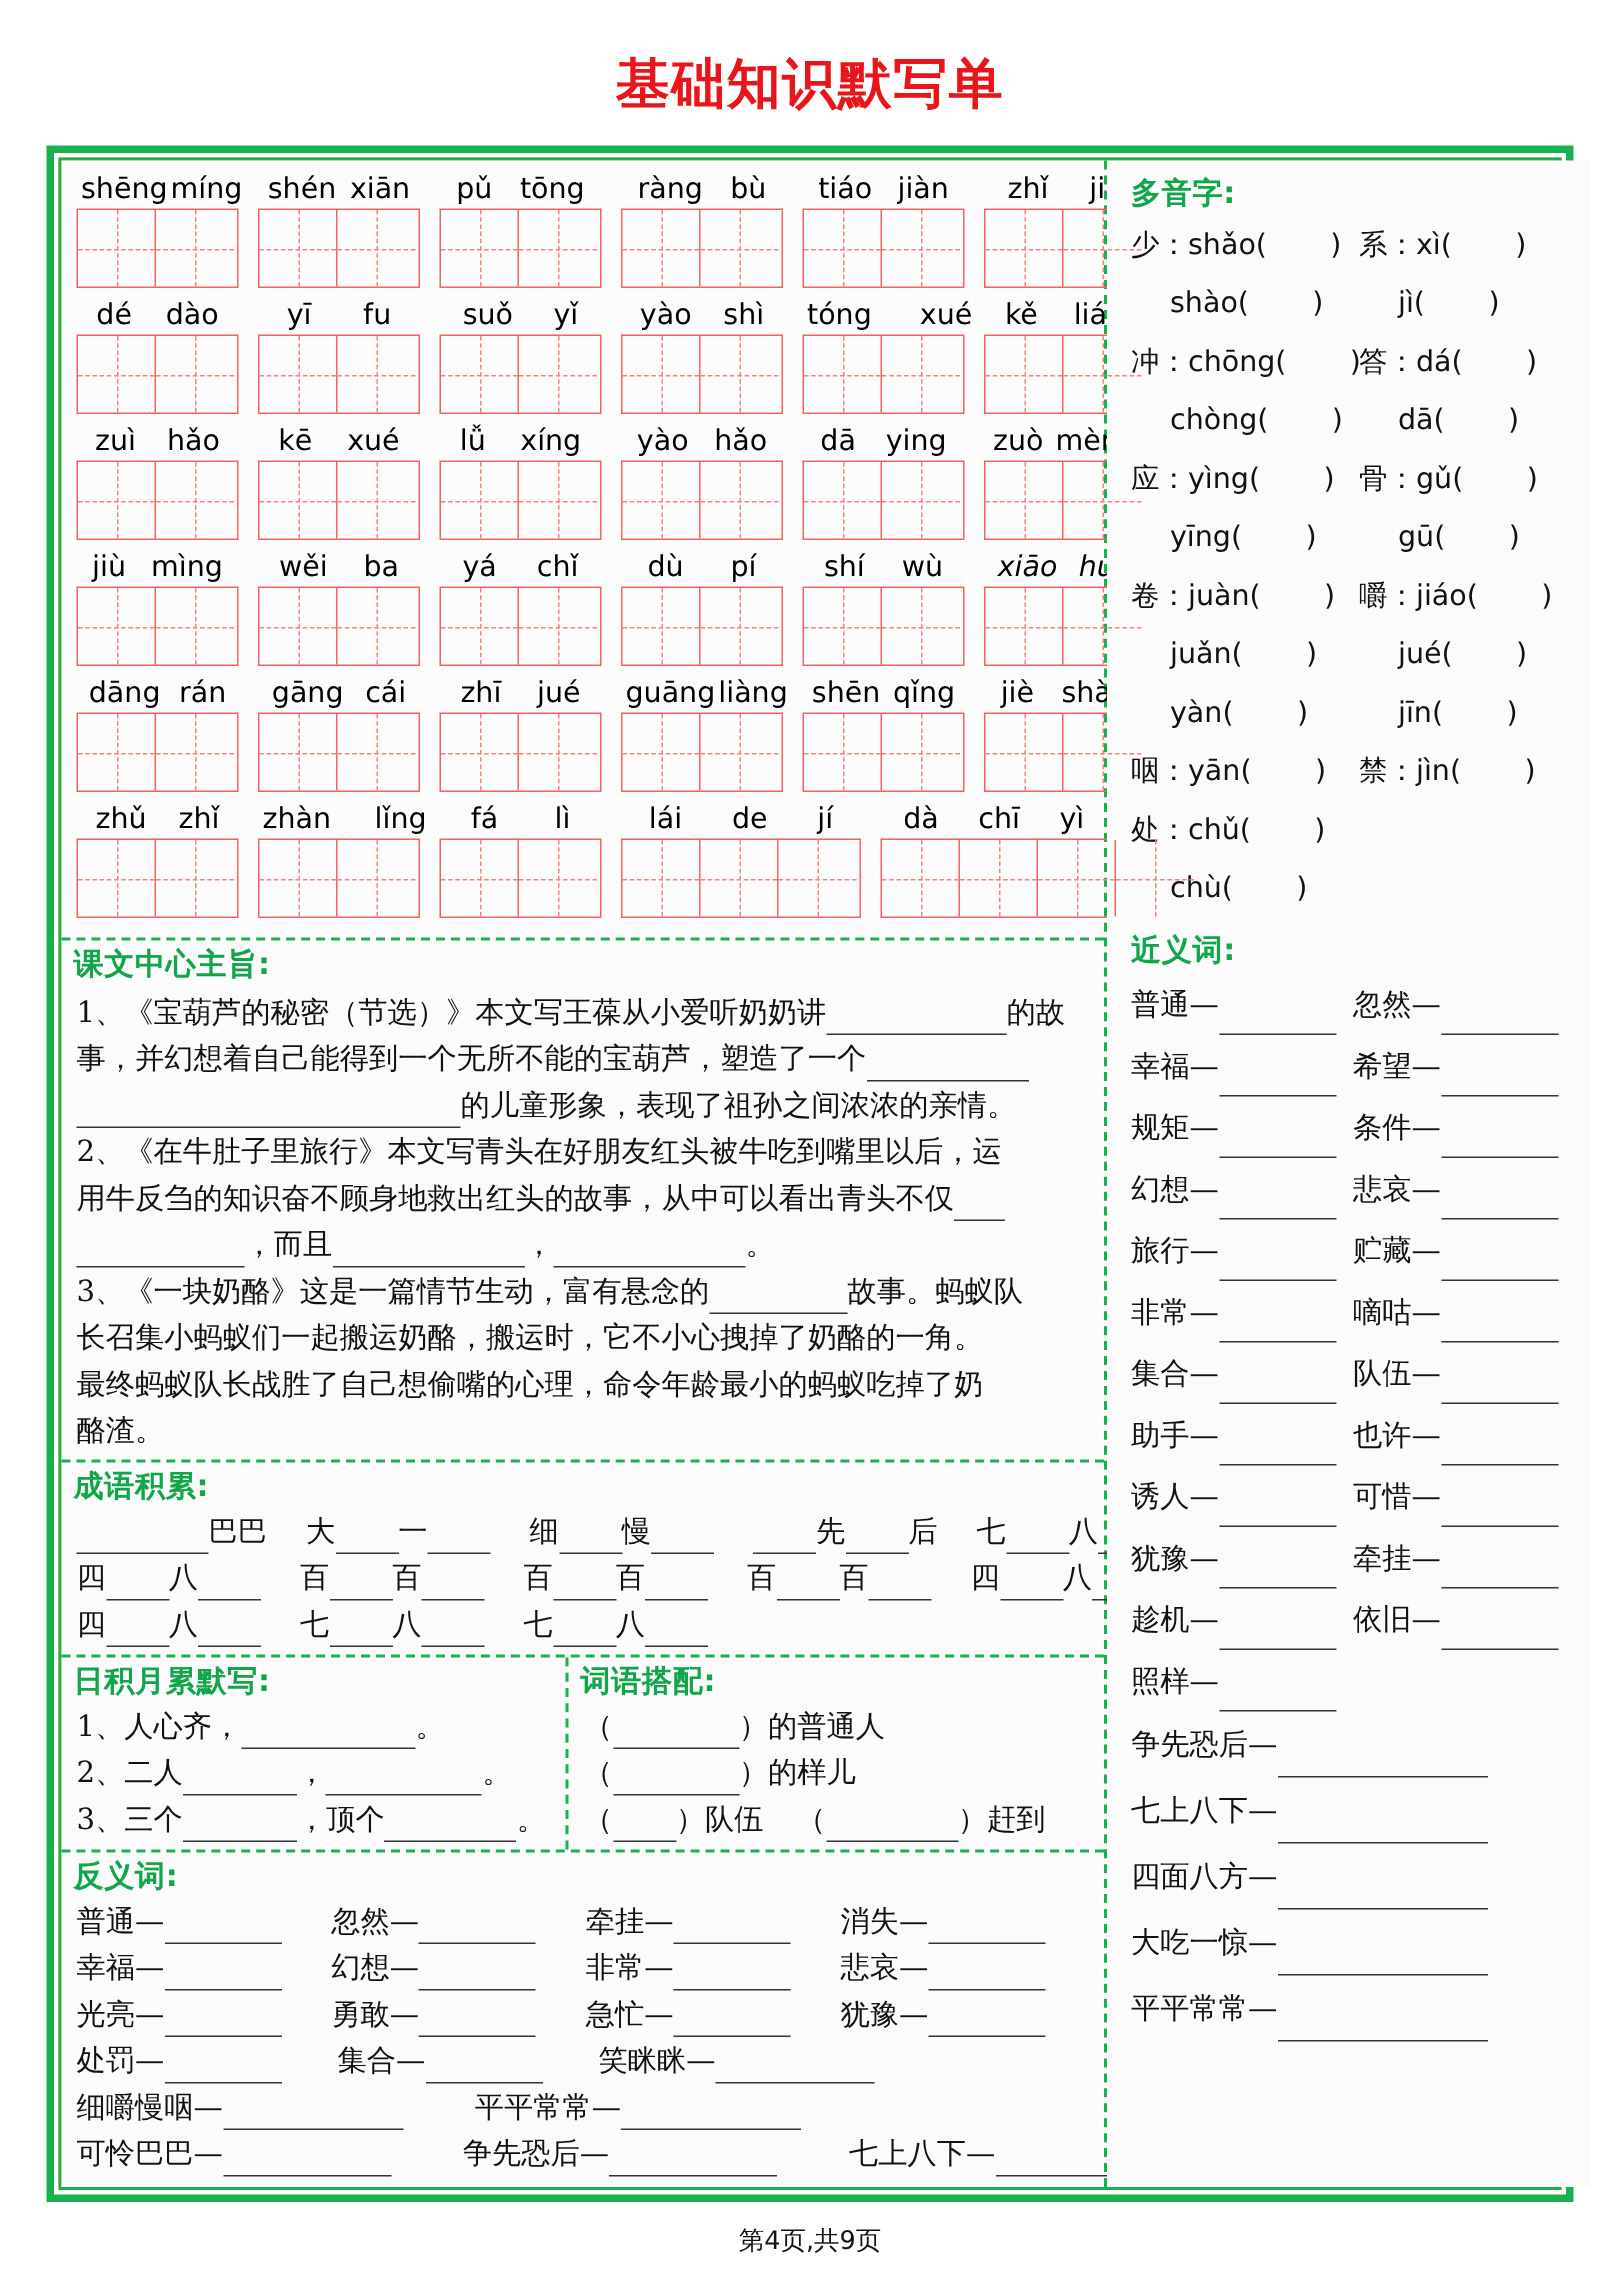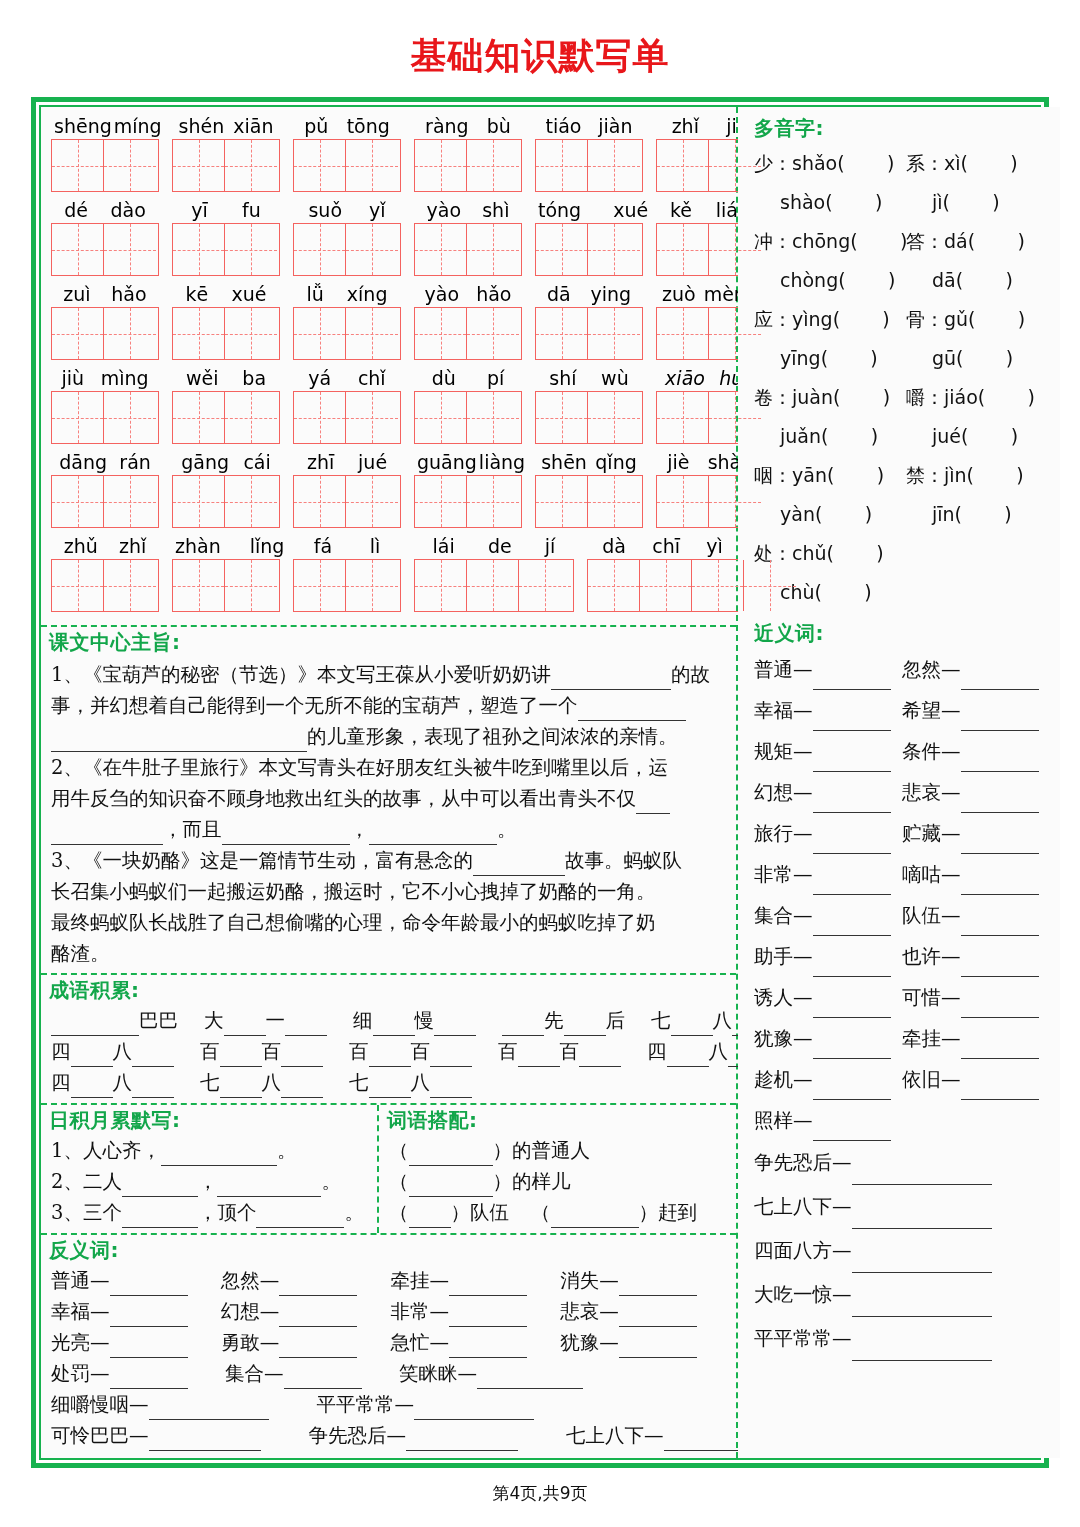--- a/index.html
+++ b/index.html
@@ -655,26 +655,26 @@
             </div>
             <div class="dy-row">
               <div class="dy-a"><span class="han">卷：</span><span class="py">juàn</span><span>(&nbsp;&nbsp;&nbsp;&nbsp;&nbsp;&nbsp;&nbsp;)</span></div>
               <div class="dy-b"><span class="han">嚼：</span><span class="py">jiáo</span><span>(&nbsp;&nbsp;&nbsp;&nbsp;&nbsp;&nbsp;&nbsp;)</span></div>
             </div>
             <div class="dy-row">
               <div class="dy-a"><span class="indent"></span><span class="py">juǎn</span><span>(&nbsp;&nbsp;&nbsp;&nbsp;&nbsp;&nbsp;&nbsp;)</span></div>
               <div class="dy-b"><span class="indent"></span><span class="py">jué</span><span>(&nbsp;&nbsp;&nbsp;&nbsp;&nbsp;&nbsp;&nbsp;)</span></div>
             </div>
             <div class="dy-row">
+              <div class="dy-a"><span class="indent"></span><span class="py">yàn</span><span>(&nbsp;&nbsp;&nbsp;&nbsp;&nbsp;&nbsp;&nbsp;)</span></div>
+              <div class="dy-b"><span class="indent"></span><span class="py">jīn</span><span>(&nbsp;&nbsp;&nbsp;&nbsp;&nbsp;&nbsp;&nbsp;)</span></div>
+            </div>
+            <div class="dy-row">
               <div class="dy-a"><span class="han">咽：</span><span class="py">yān</span><span>(&nbsp;&nbsp;&nbsp;&nbsp;&nbsp;&nbsp;&nbsp;)</span></div>
               <div class="dy-b"><span class="han">禁：</span><span class="py">jìn</span><span>(&nbsp;&nbsp;&nbsp;&nbsp;&nbsp;&nbsp;&nbsp;)</span></div>
-            </div>
-            <div class="dy-row">
-              <div class="dy-a"><span class="indent"></span><span class="py">yàn</span><span>(&nbsp;&nbsp;&nbsp;&nbsp;&nbsp;&nbsp;&nbsp;)</span></div>
-              <div class="dy-b"><span class="indent"></span><span class="py">jīn</span><span>(&nbsp;&nbsp;&nbsp;&nbsp;&nbsp;&nbsp;&nbsp;)</span></div>
             </div>
             <div class="dy-row">
               <div class="dy-a"><span class="han">处：</span><span class="py">chǔ</span><span>(&nbsp;&nbsp;&nbsp;&nbsp;&nbsp;&nbsp;&nbsp;)</span></div>
               <div class="dy-b"></div>
             </div>
             <div class="dy-row">
               <div class="dy-a"><span class="indent"></span><span class="py">chù</span><span>(&nbsp;&nbsp;&nbsp;&nbsp;&nbsp;&nbsp;&nbsp;)</span></div>
               <div class="dy-b"></div>
             </div>
           </div>

